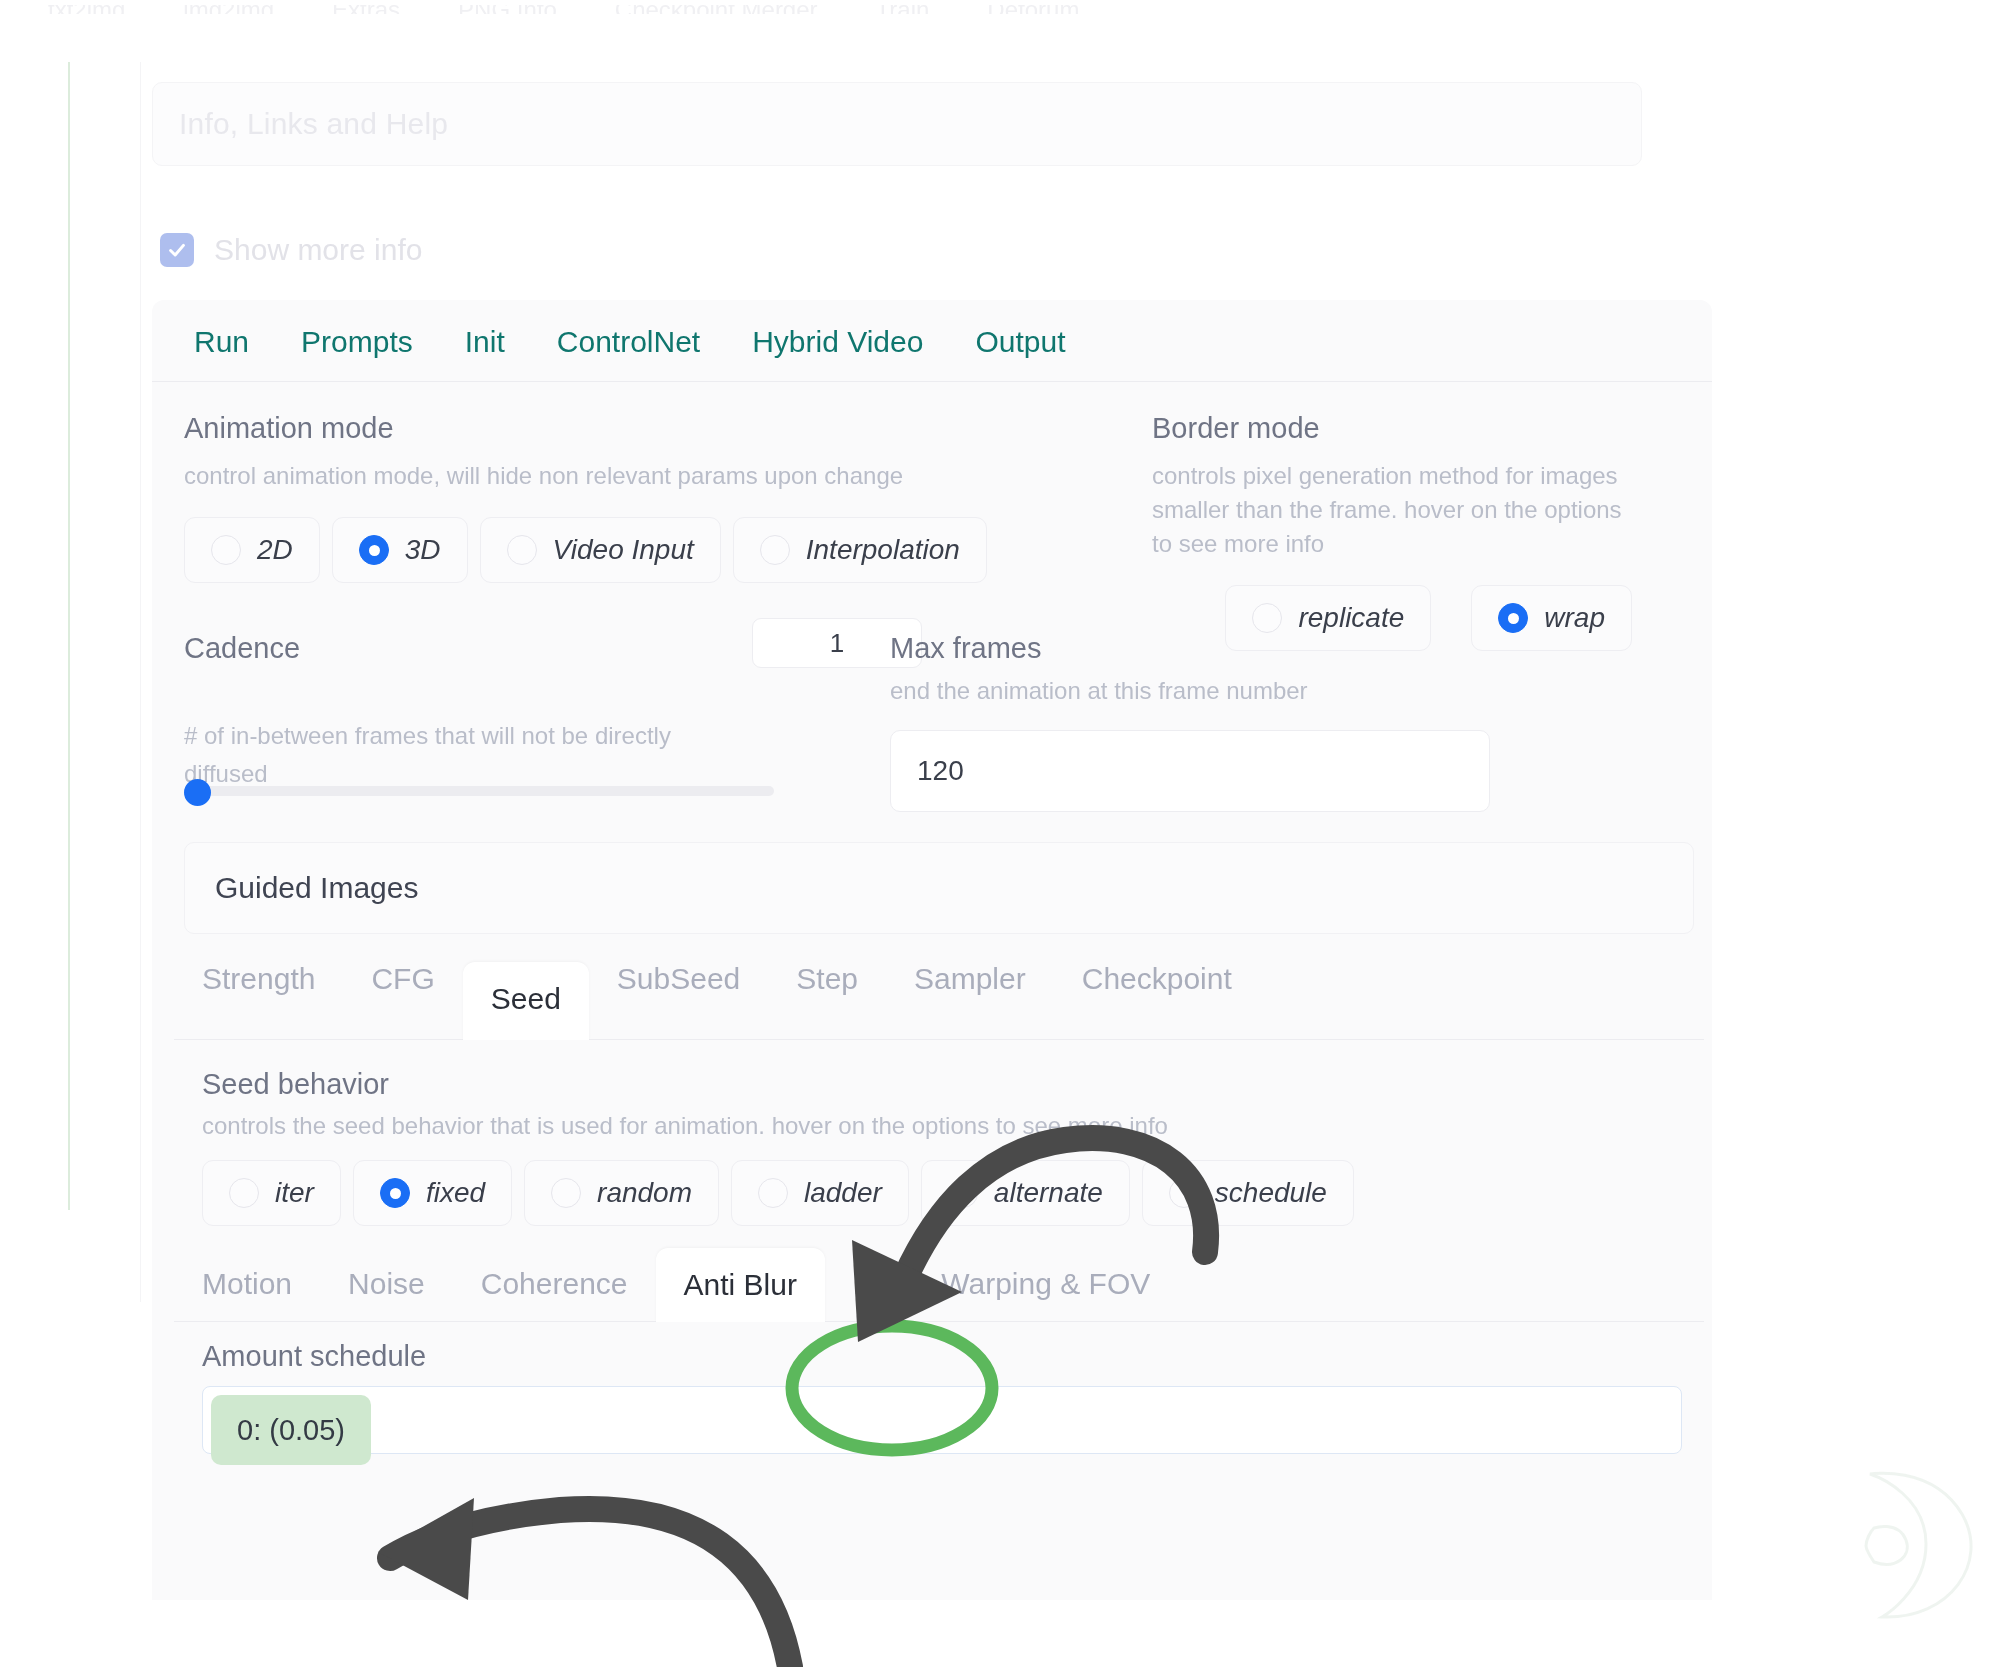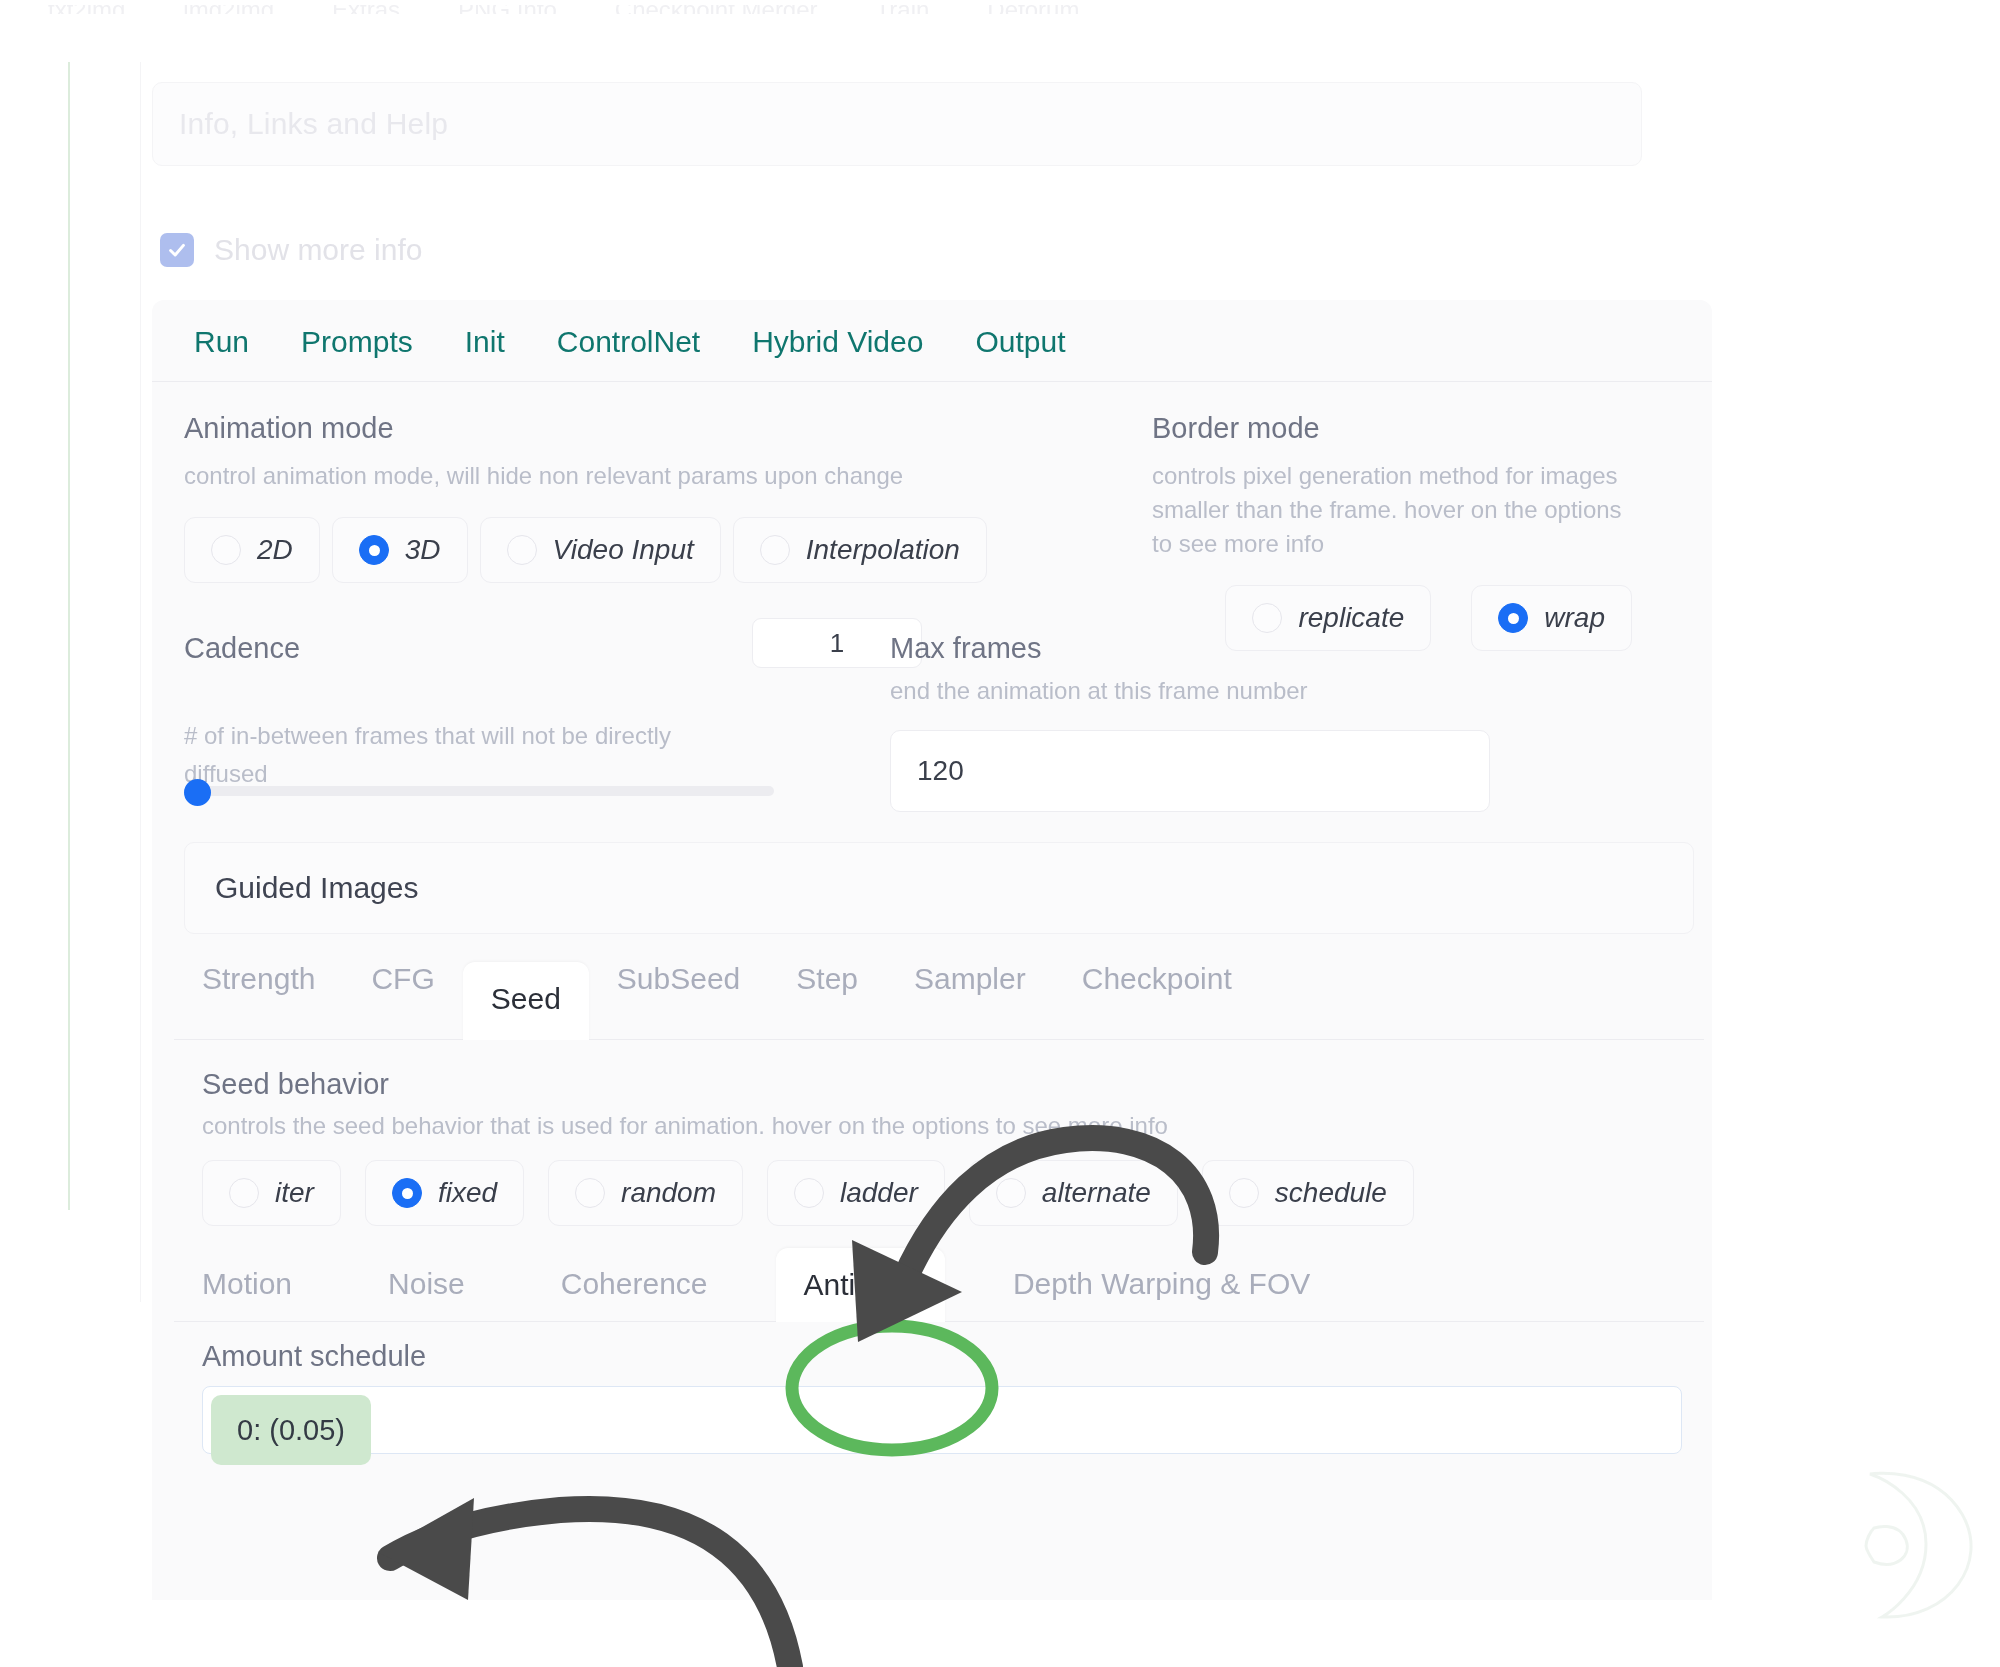--- a/index.html
+++ b/index.html
@@ -136,26 +136,26 @@
   .tab2 { font-size: 30px; color: #a9adbb; padding: 0 28px 20px 28px; white-space: nowrap; }
   .tab2.active {
     color: #2b2f38; background: #ffffff; border-radius: 12px 12px 0 0;
     padding-top: 20px; margin-bottom: -1px; box-shadow: 0 -1px 3px rgba(0,0,0,0.04);
   }
 
   
   .sub2 { position: absolute; left: 22px; top: 658px; width: 1530px; height: 200px; background: #fafafb; }
   .sb-label { position: absolute; left: 28px; top: 28px; font-size: 29px; color: #6f7485; }
   .sb-desc  { position: absolute; left: 28px; top: 72px; font-size: 24px; color: #b9bdc9; }
-  .sb-radios { position: absolute; left: 28px; top: 120px; display: flex; gap: 24px; }
+  .sb-radios { position: absolute; left: 28px; top: 120px; display: flex; gap: 12px; }
 
   
   .tabbar3 {
     position: absolute; left: 22px; top: 862px; width: 1530px; height: 78px;
-    display: flex; align-items: flex-end; border-bottom: 1px solid #ececf0; gap: 40px;
+    display: flex; align-items: flex-end; border-bottom: 1px solid #ececf0;
   }
   .tab3 { font-size: 30px; color: #a9adbb; padding: 0 28px 20px 28px; white-space: nowrap; }
   .tab3.active {
     color: #2b2f38; background: #ffffff; border-radius: 12px 12px 0 0;
     padding-top: 20px; margin-bottom: -1px; box-shadow: 0 -1px 3px rgba(0,0,0,0.04);
   }
 
   
   .sub3 { position: absolute; left: 22px; top: 940px; width: 1530px; height: 200px; background: #fafafb; }
   .as-label { position: absolute; left: 28px; top: 18px; font-size: 29px; color: #6f7485; }

